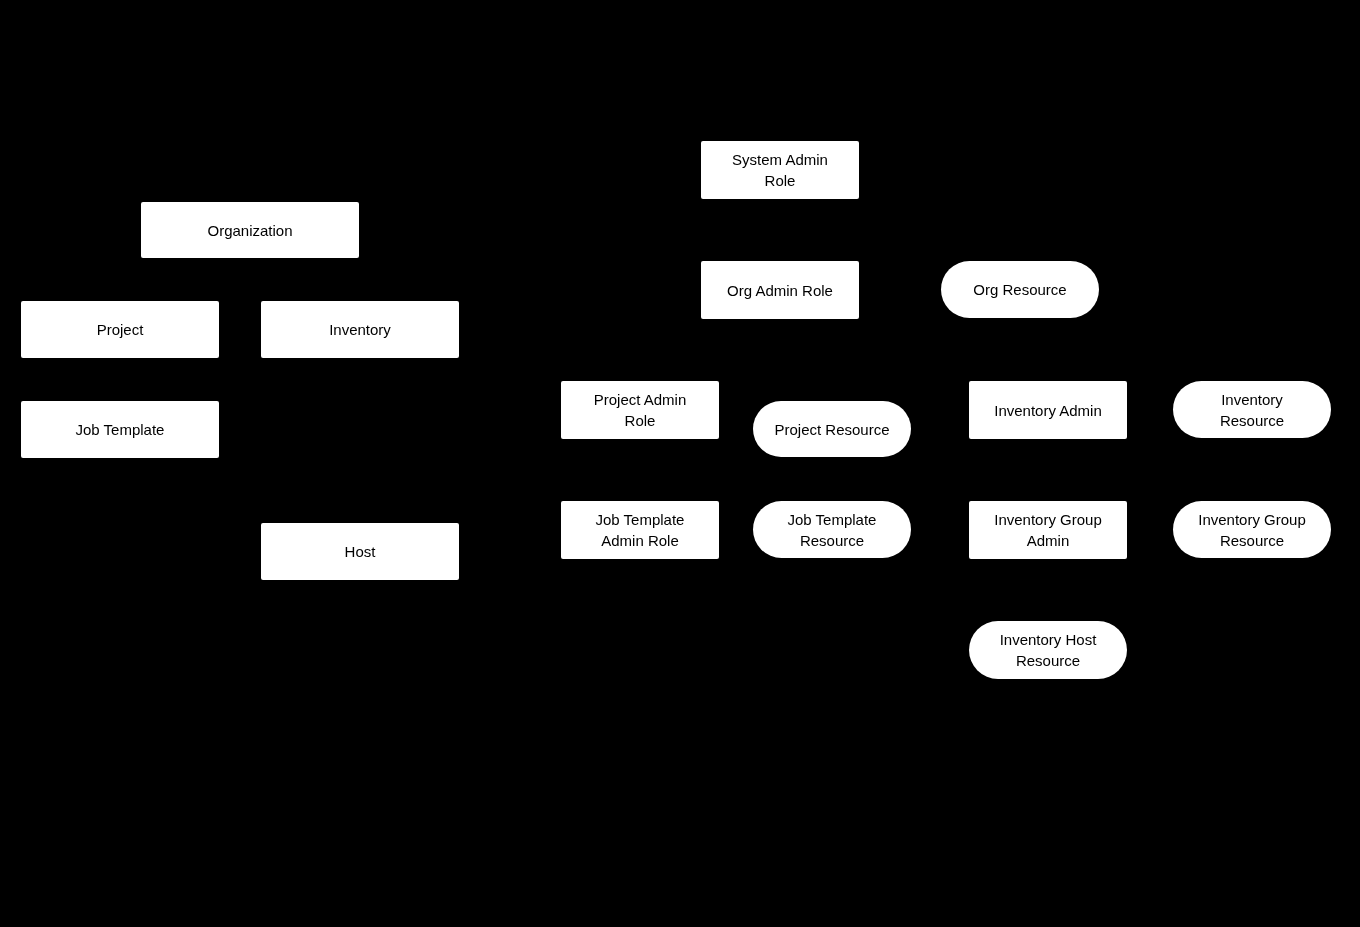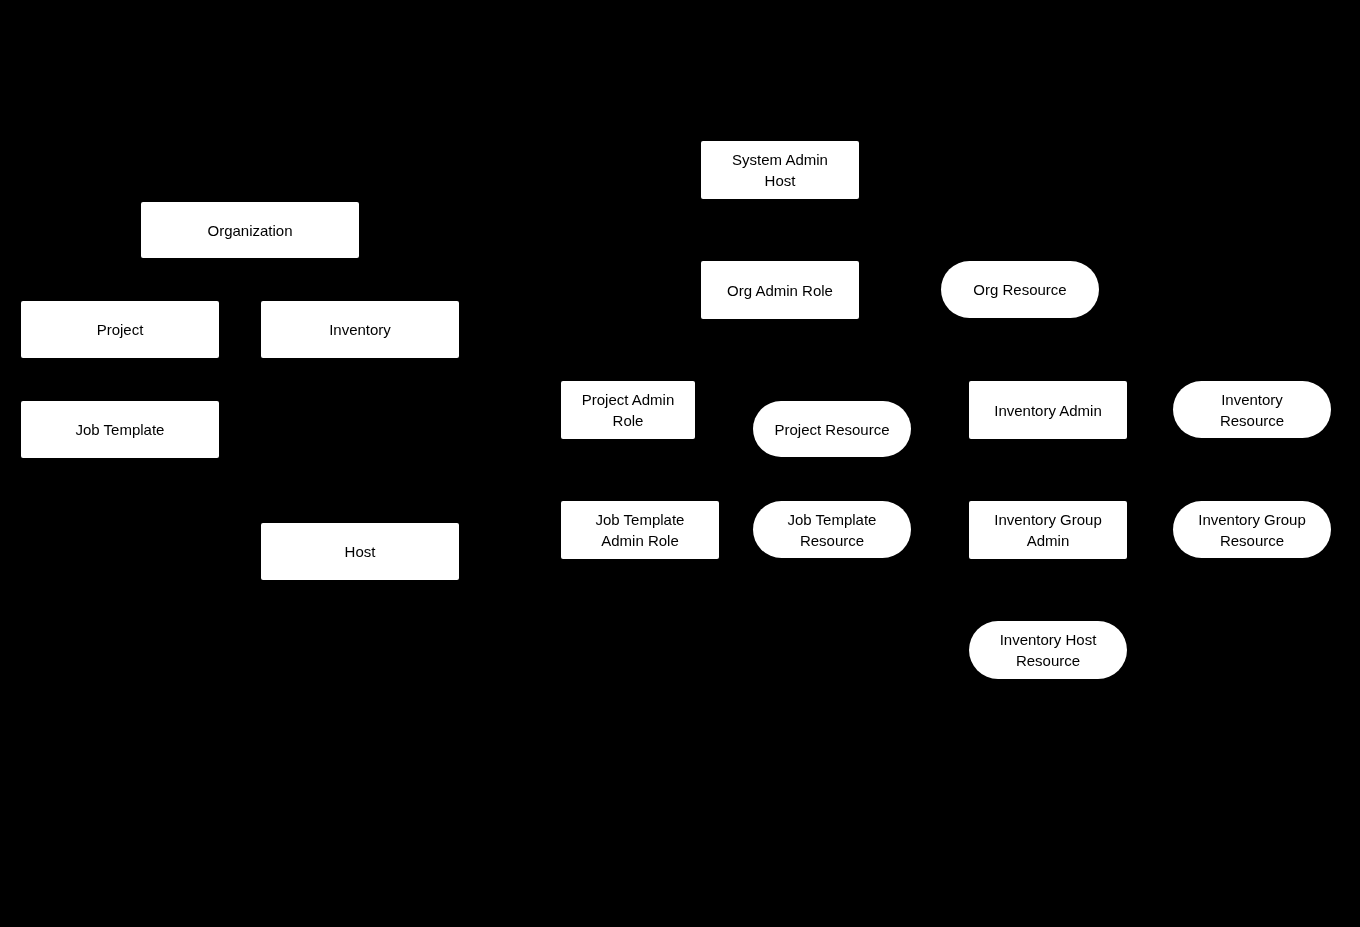--- a/index.html
+++ b/index.html
@@ -65,32 +65,32 @@
     <span class="label">Job Template</span>
   </div>
 
 
   <div class="node rect" style="left:261px; top:501px; width:198px; height:57px;margin-top:22px;">
     <span class="label">Host</span>
   </div>
 
   <div class="node rect" style="left:701px; top:141px; width:158px; height:58px;">
     <span class="label">System Admin
-Host</span>
+Role</span>
   </div>
 
   <div class="node pill" style="left:941px; top:261px; width:158px; height:57px;">
     <span class="label">Org Resource</span>
   </div>
 
   <div class="node rect" style="left:701px; top:261px; width:158px; height:58px;">
     <span class="label">Org Admin Role</span>
   </div>
 
-  <div class="node rect" style="left:561px; top:381px; width:134px; height:58px;">
+  <div class="node rect" style="left:561px; top:381px; width:158px; height:58px;">
     <span class="label">Project Admin
 Role</span>
   </div>
 
   <div class="node pill" style="left:753px; top:381px; width:158px; height:56px;margin-top:20px;">
     <span class="label">Project Resource</span>
   </div>
 
   <div class="node rect" style="left:969px; top:381px; width:158px; height:58px;">
     <span class="label">Inventory Admin</span>

